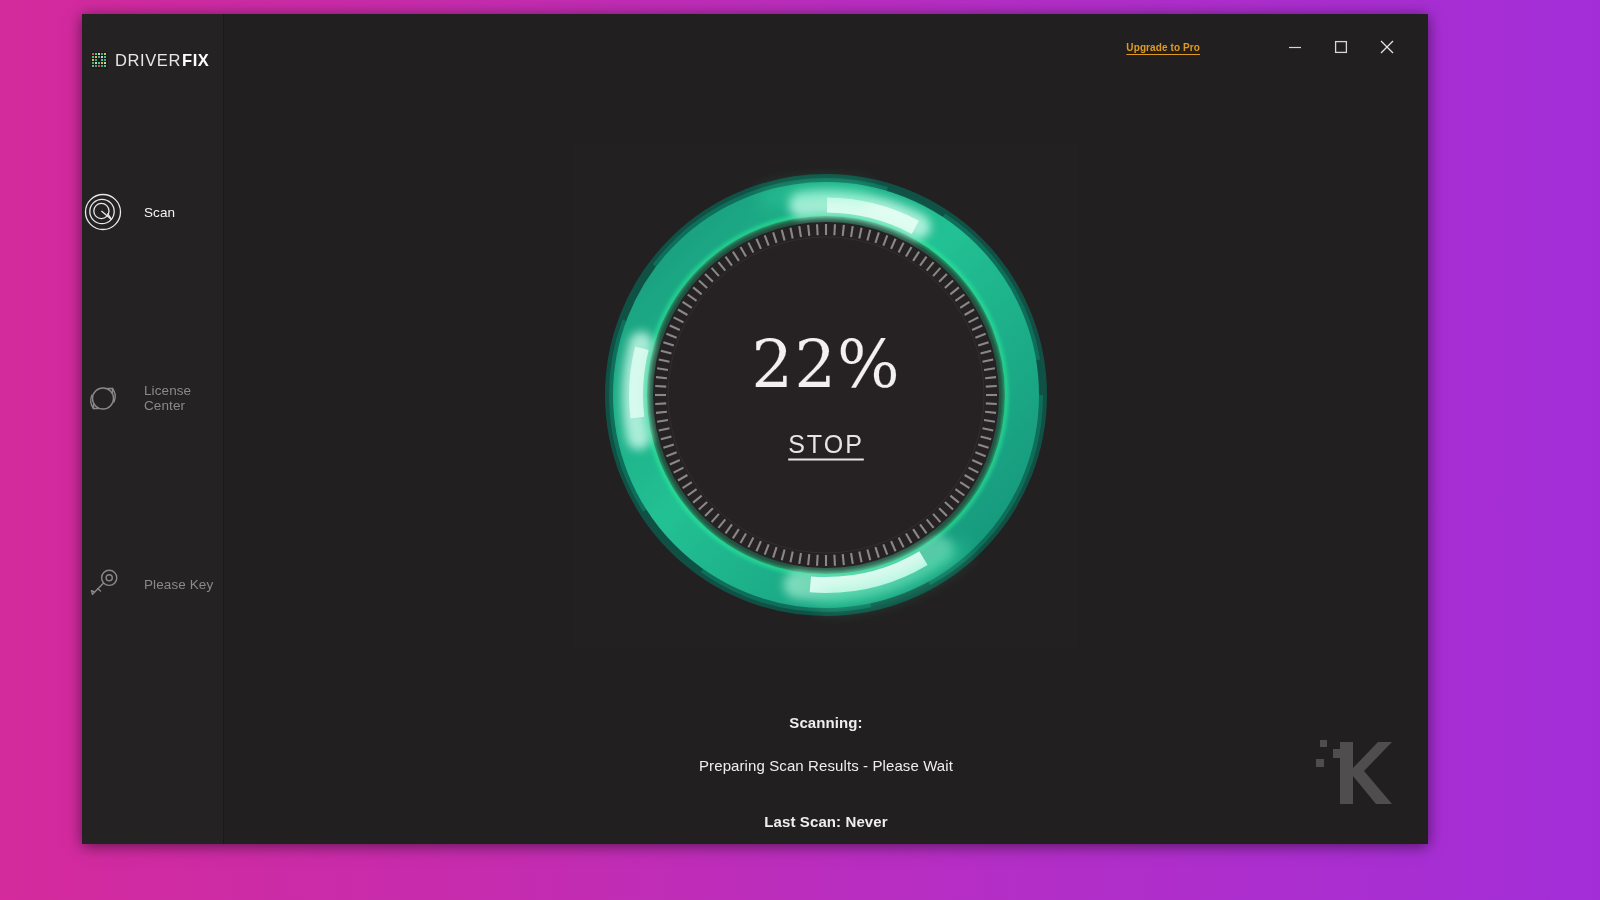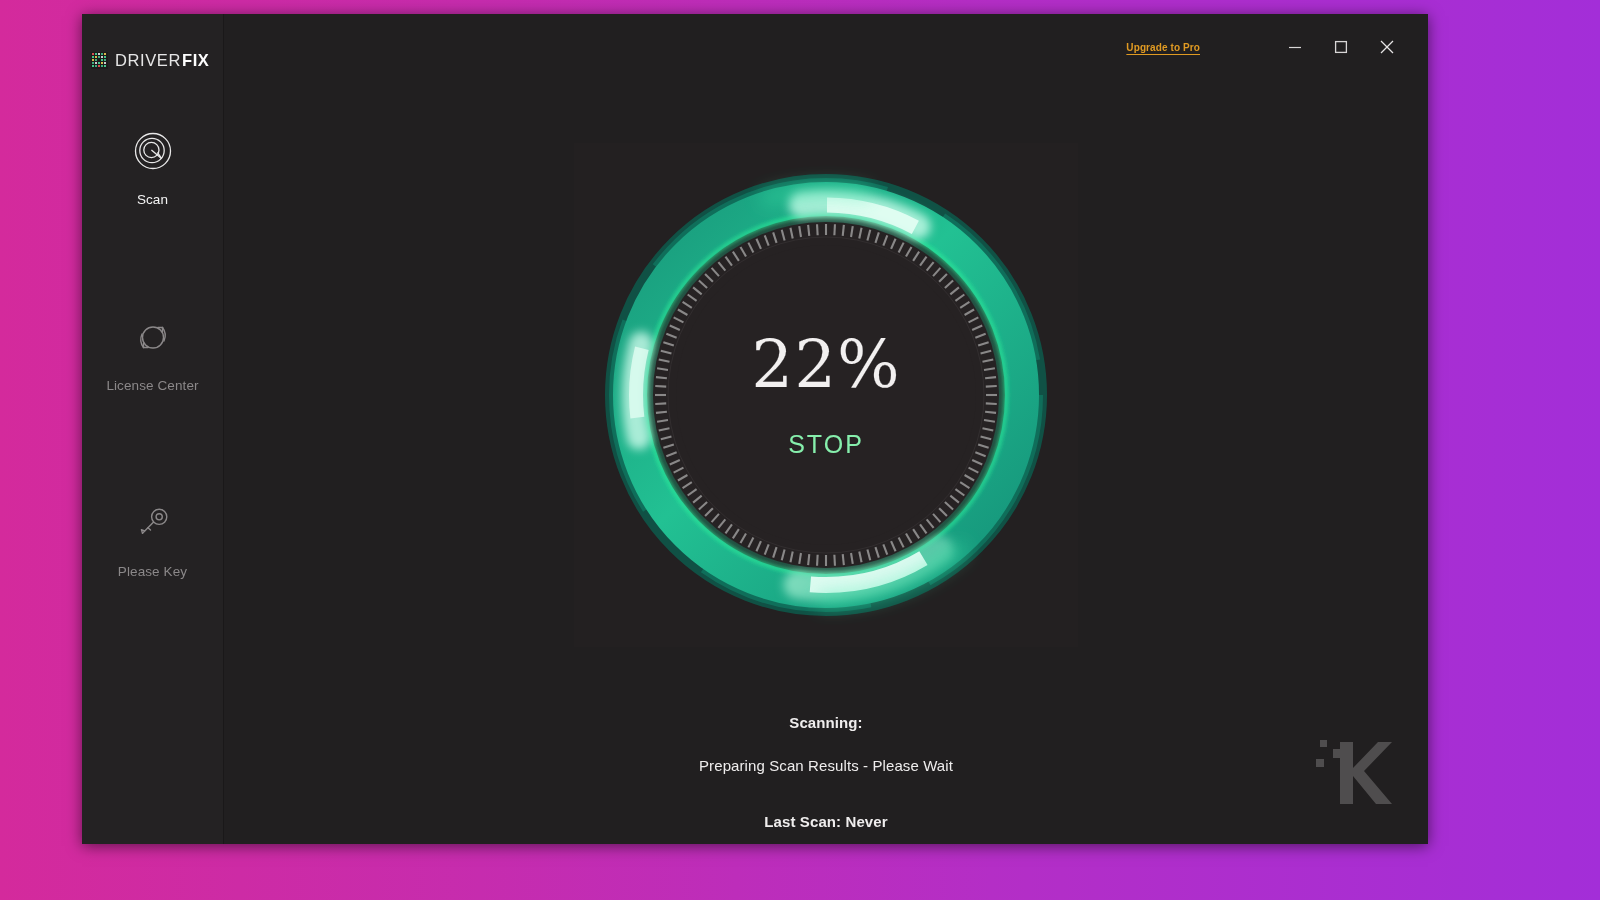--- a/index.html
+++ b/index.html
@@ -40,21 +40,21 @@
   }
   #brand-mark{
     width:17px; height:17px;
     flex:none;
     position:relative;
   }
   .nav-list{ margin-top:38px; }
   .nav-item{
     width:100%;
     padding:12px 0 10px 0;
-    display:flex; flex-direction:column;
+    display:flex; flex-direction:row;
     align-items:center;
     gap:20px;
     cursor:pointer;
     height:186px;
     justify-content:flex-start;
   }
   .nav-icon{ width:42px; height:42px; display:block; }
   .nav-label{
     font-size:13.5px;
     letter-spacing:.1px;
@@ -125,21 +125,22 @@
     font-weight:300;
     color:#f2f0f0;
     line-height:1;
     letter-spacing:1px;
     -webkit-text-stroke:0.2px #2a2627;
   }
   #stop-btn{
     margin-top:32px;
     font-size:25px;
     letter-spacing:2px;
-    color:#86efac;
+    color:#e5e5e5;
+    text-decoration:underline;
     text-underline-offset:6px;
     cursor:pointer;
     pointer-events:auto;
     display:inline-block;
     font-weight:300;
   }
 
   
   #status{
     position:absolute;

